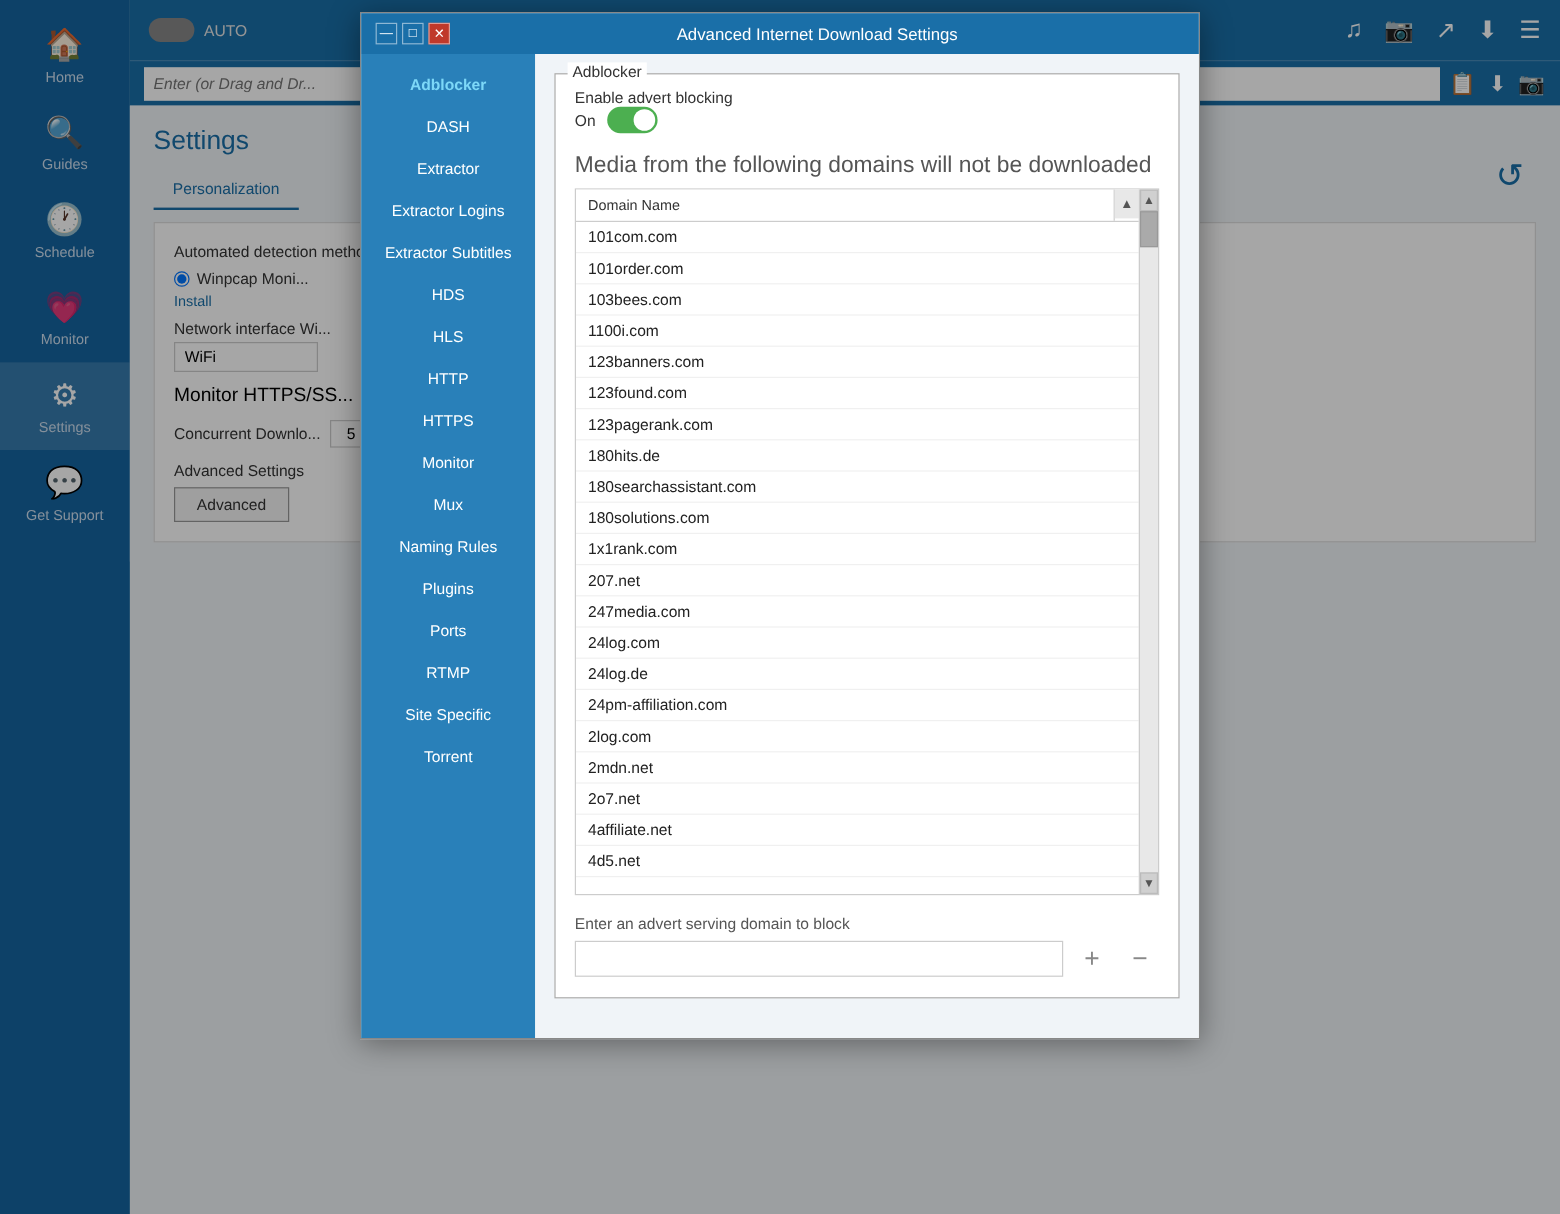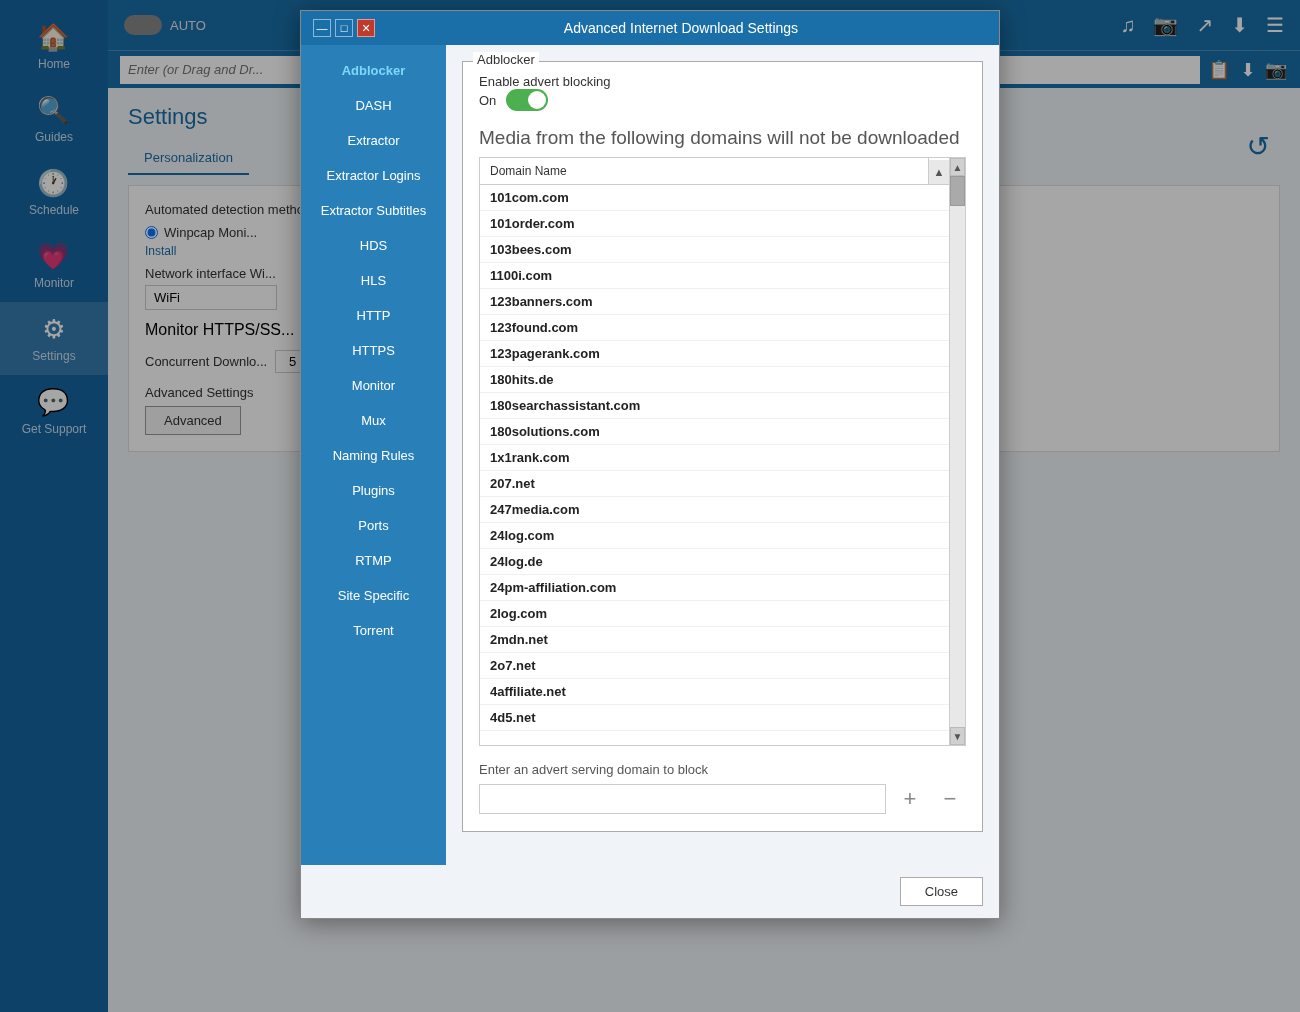--- a/index.html
+++ b/index.html
@@ -72,21 +72,21 @@
     .settings-tabs { display: flex; gap: 0; }
     .settings-tab { padding: 8px 16px; font-size: 13px; color: #555; cursor: pointer; border-bottom: 2px solid transparent; }
     .settings-tab.active { color: #1a6fa8; border-bottom: 2px solid #1a6fa8; }
 
     
     .settings-body { background: white; margin-top: 10px; padding: 16px; border: 1px solid #ddd; }
     .detection-label { font-size: 13px; color: #333; margin-bottom: 8px; }
     .radio-row { display: flex; align-items: center; gap: 6px; font-size: 13px; color: #333; }
     .install-link { font-size: 12px; color: #1a6fa8; margin: 4px 0 8px 0; cursor: pointer; }
     .field-label { font-size: 13px; color: #333; margin-bottom: 4px; }
-    .network-input { border: 1px solid #ccc; padding: 4px 8px; font-size: 13px; width: 132px; }
+    .network-input { border: 1px solid #ccc; padding: 4px 8px; font-size: 13px; width: 120px; }
     .monitor-https-row { display: flex; align-items: center; gap: 10px; margin: 10px 0; }
     .toggle-sm { width: 38px; height: 20px; background: #4caf50; border-radius: 10px; position: relative; display: inline-block; }
     .toggle-sm::after { content: ''; position: absolute; width: 16px; height: 16px; background: white; border-radius: 50%; top: 2px; right: 2px; }
     .concurrent-row { display: flex; align-items: center; gap: 8px; margin: 10px 0; }
     .concurrent-input { border: 1px solid #ccc; width: 50px; text-align: center; font-size: 13px; padding: 3px; }
     .advanced-section { margin-top: 12px; }
     .advanced-section-label { font-size: 13px; color: #333; margin-bottom: 6px; }
     .advanced-btn { border: 1px solid #999; background: #f5f5f5; padding: 6px 18px; font-size: 13px; cursor: pointer; color: #333; }
 
     
@@ -166,21 +166,21 @@
     }
     .domain-info { font-size: 19px; color: #555; margin-bottom: 8px; }
 
     
     .domain-table-wrap {
       border: 1px solid #ccc;
       background: white;
       margin-bottom: 16px;
     }
     .domain-table-header {
-      display: flex; align-items: flex-end;
+      display: flex; align-items: flex-start;
       background: white;
       border-bottom: 1px solid #ccc;
     }
     .domain-col-header {
       flex: 1; padding: 6px 10px; font-size: 12px; color: #333;
       border-right: 1px solid #ccc;
     }
     .domain-sort-btn {
       width: 20px; padding: 6px 4px; background: #e8e8e8;
       border: none; font-size: 11px; cursor: pointer; color: #555;
@@ -189,21 +189,20 @@
       height: 560px;
       overflow-y: auto;
       background: white;
     }
     .domain-list-item {
       padding: 5px 10px;
       font-size: 13px;
       color: #222;
       border-bottom: 1px solid #f0f0f0;
       cursor: default;
-      font-weight: bold;
     }
 
     
     .domain-list::-webkit-scrollbar { width: 14px; }
     .domain-list::-webkit-scrollbar-track { background: #f0f0f0; }
     .domain-list::-webkit-scrollbar-thumb { background: #bbb; border: 1px solid #aaa; }
 
     
     .domain-table-scroll {
       display: flex;
@@ -440,17 +439,14 @@
           <div class="add-domain-label">Enter an advert serving domain to block</div>
           <div class="add-domain-row">
             <input class="add-domain-input" type="text" placeholder="" style="">
             <button class="add-btn">+</button>
             <button class="remove-btn">−</button>
           </div>
         </div>
       </div>
     </div>
 
-    <div class="modal-footer">
-      <button class="close-btn">Close</button>
-    </div>
   </div>
 </div>
 
 </body></html>

